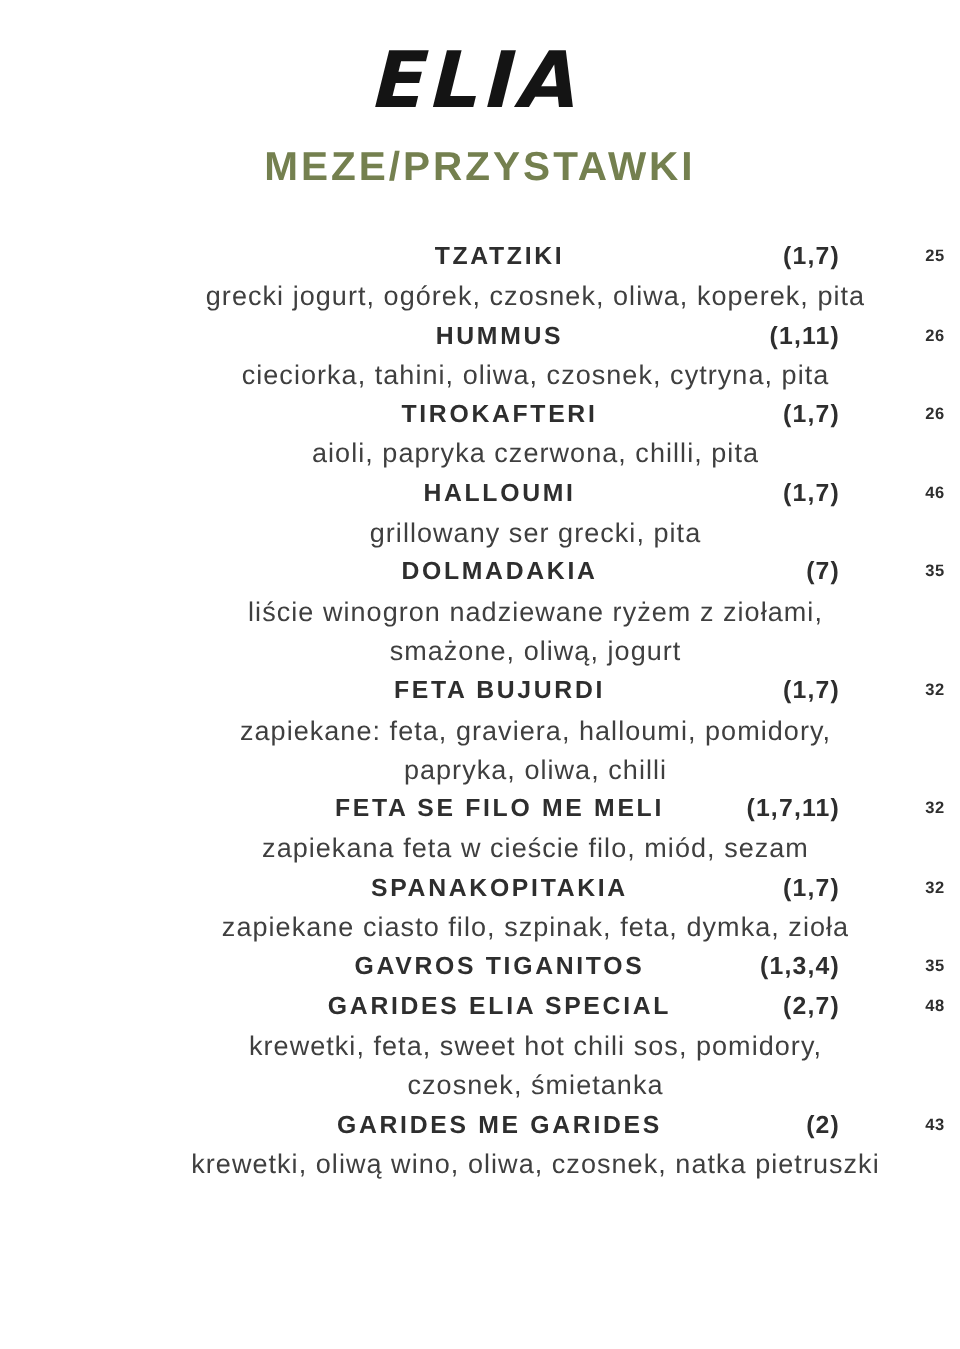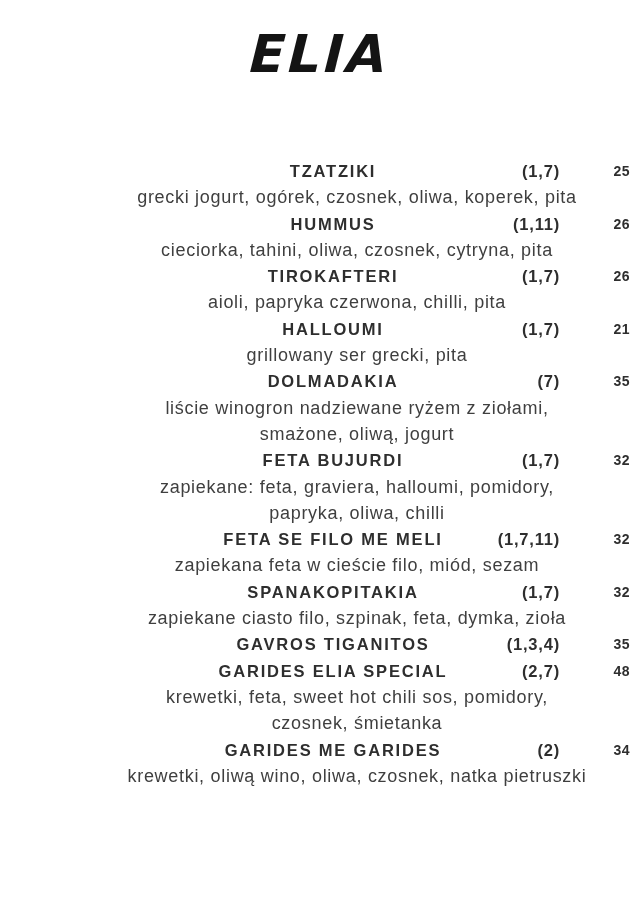--- a/index.html
+++ b/index.html
@@ -64,40 +64,41 @@
     font-size: 16.5px;
     letter-spacing: 0.8px;
     color: #2E2E2E;
     text-align: right;
   }
   .price {
     position: absolute;
     top: 0;
     right: 23px;
     font-weight: 700;
-    font-size: 14px;
+    font-size: 11px;
     letter-spacing: 0.5px;
     color: #2E2E2E;
   }
   .desc {
     height: 26.3px;
     line-height: 26.3px;
     text-align: center;
     font-size: 18px;
     letter-spacing: 0.7px;
     color: #3F3F3F;
     white-space: nowrap;
     margin-left: 48px;
   }
 </style>
 </head>
 <body>
 
 <div class="page">
   <h1 class="title">ELIA</h1>
+  <h2 class="subtitle">MEZE/PRZYSTAWKI</h2>
   <div class="menu" id="menu">
   <div class="item">
     <div class="item-head">
       <span class="name">TZATZIKI</span>
       <span class="allergens">(1,7)</span>
       <span class="price">25</span>
     </div>
   <div class="desc">grecki jogurt, ogórek, czosnek, oliwa, koperek, pita</div>
       </div>
 
@@ -116,21 +117,21 @@
       <span class="allergens">(1,7)</span>
       <span class="price">26</span>
     </div>
   <div class="desc">aioli, papryka czerwona, chilli, pita</div>
       </div>
 
   <div class="item">
     <div class="item-head">
       <span class="name">HALLOUMI</span>
       <span class="allergens">(1,7)</span>
-      <span class="price">21</span>
+      <span class="price">46</span>
     </div>
   <div class="desc">grillowany ser grecki, pita</div>
       </div>
 
   <div class="item">
     <div class="item-head">
       <span class="name">DOLMADAKIA</span>
       <span class="allergens">(7)</span>
       <span class="price">35</span>
     </div>
@@ -181,18 +182,18 @@
       <span class="price">48</span>
     </div>
   <div class="desc">krewetki, feta, sweet hot chili sos, pomidory,</div>
         <div class="desc">czosnek, śmietanka</div>
       </div>
 
   <div class="item">
     <div class="item-head">
       <span class="name">GARIDES ME GARIDES</span>
       <span class="allergens">(2)</span>
-      <span class="price">34</span>
+      <span class="price">43</span>
     </div>
   <div class="desc">krewetki, oliwą wino, oliwa, czosnek, natka pietruszki</div>
       </div>
 </div>
 </div>
 
 </body></html>

